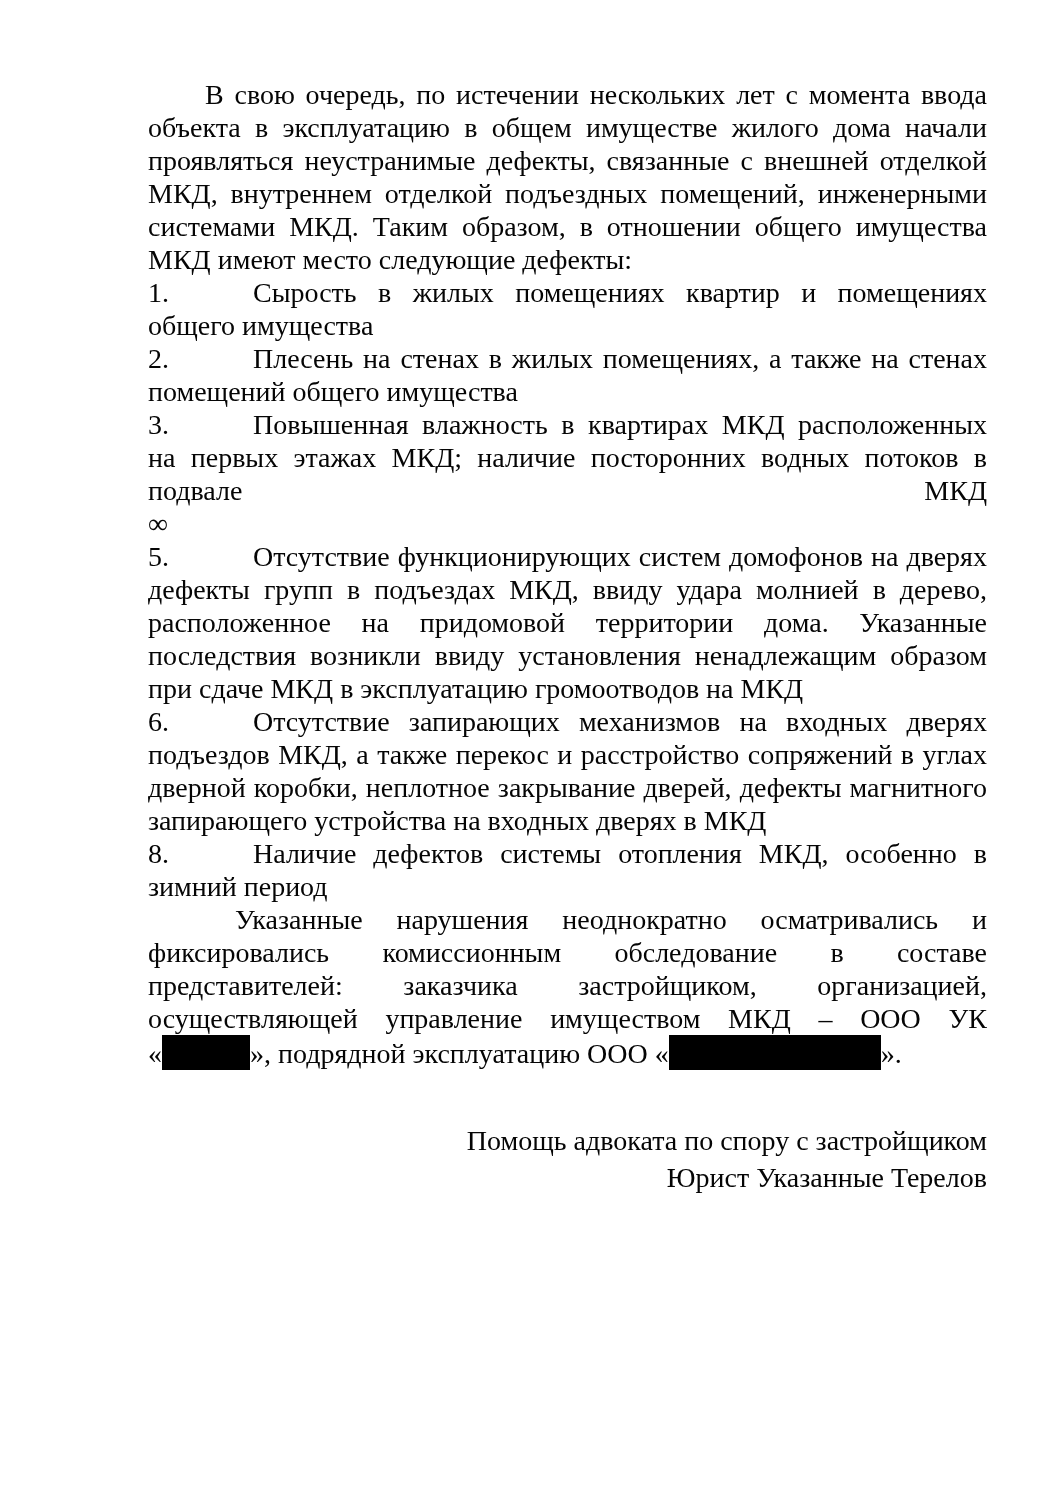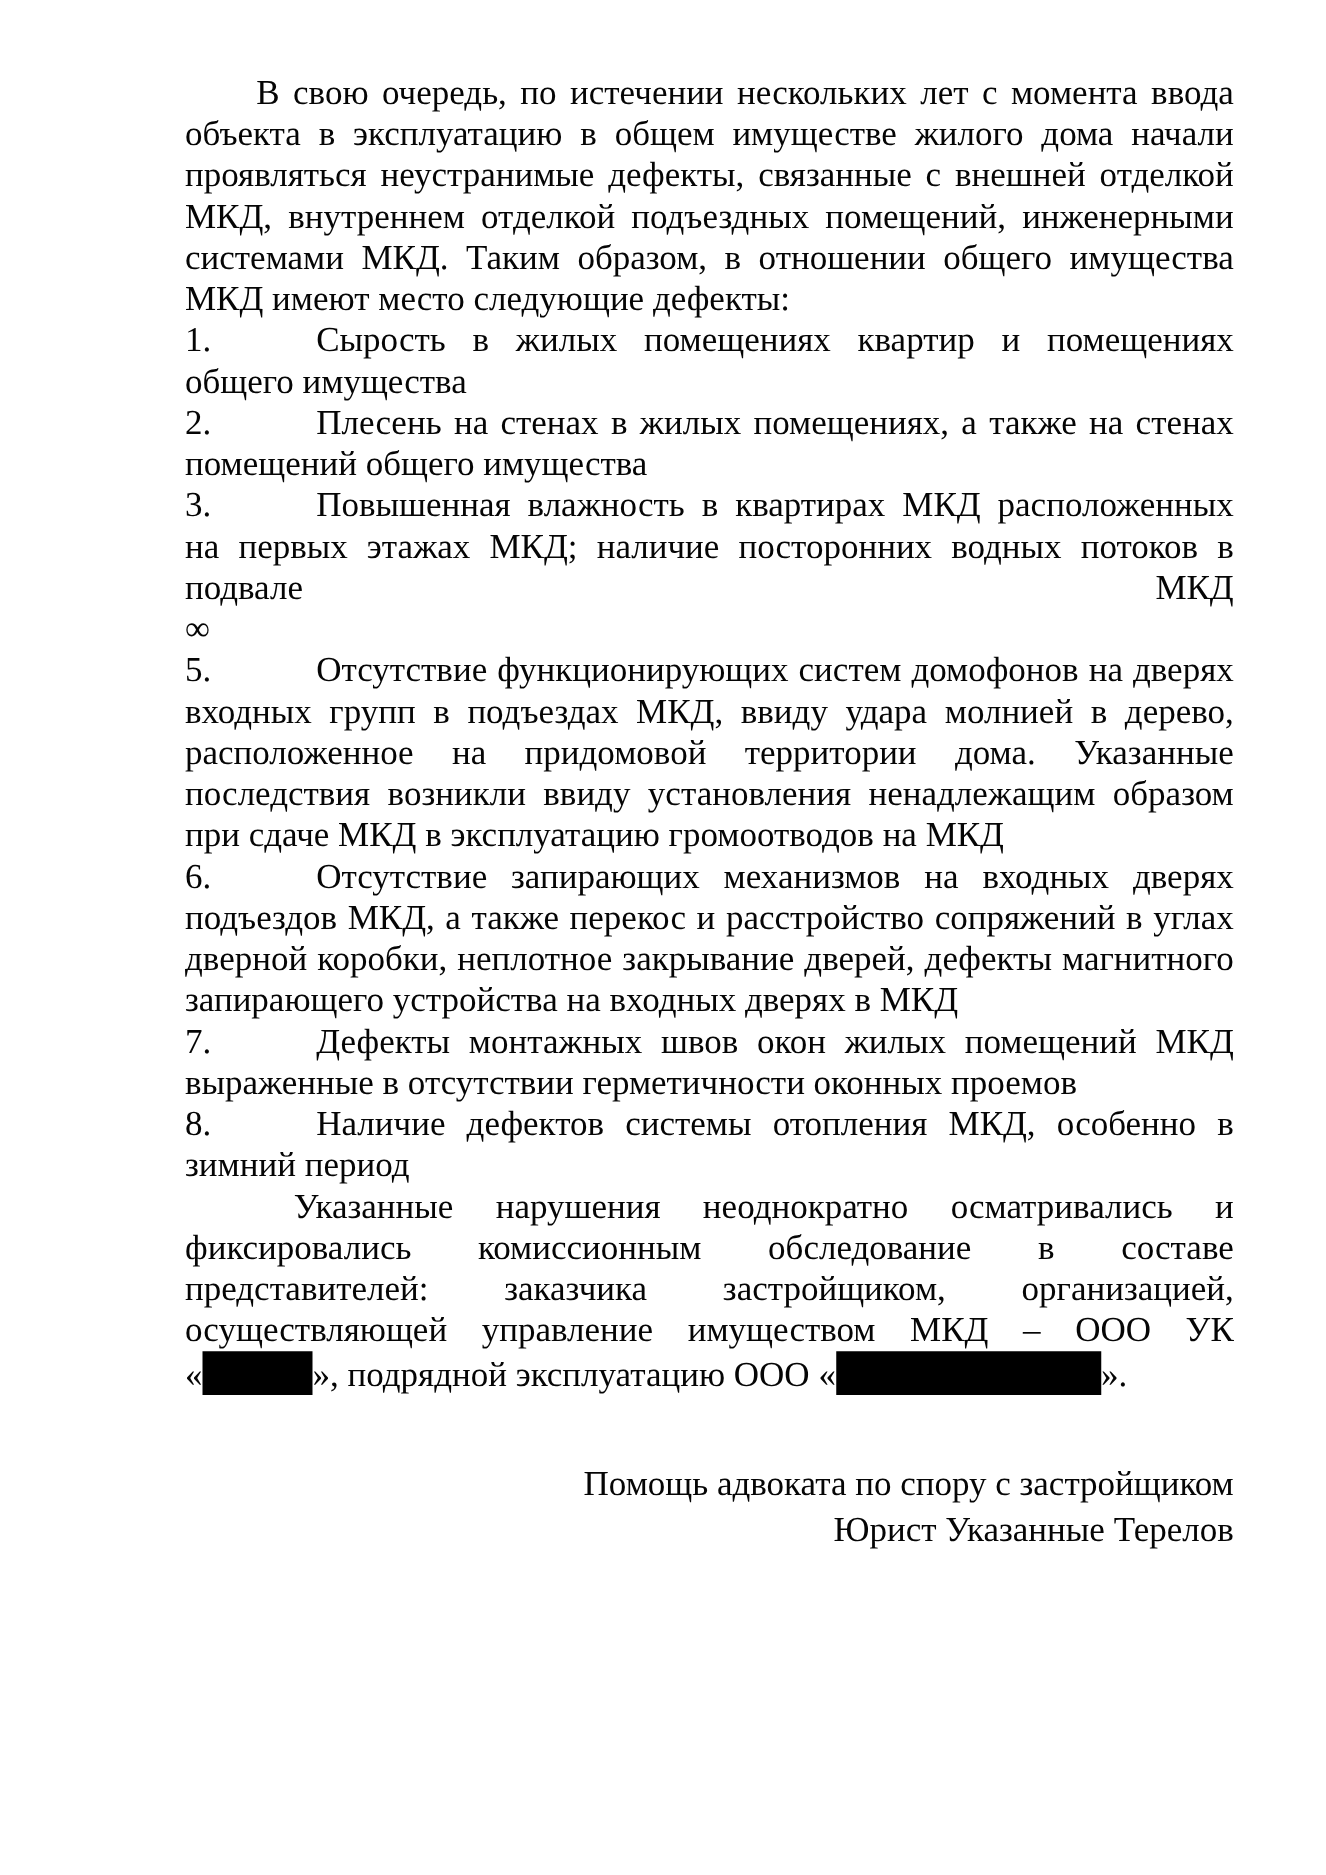--- a/index.html
+++ b/index.html
@@ -8,21 +8,21 @@
     width: 1061px;
     height: 1500px;
     overflow: hidden;
     font-family: "Liberation Serif", "DejaVu Serif", serif;
   }
   .page {
     width: 1061px;
     height: 1500px;
     background: #ffffff;
     color: #050505;
-    padding: 58px 74px 0 148px;
+    padding: 78px 74px 0 148px;
     font-size: 28px;
     line-height: 33px;
     overflow: hidden;
   }
   .para {
     text-align: justify;
   }
   .indent { text-indent: 57px; }
   .closing { text-indent: 87px; }
   .num {
@@ -62,25 +62,24 @@
 
   <p class="para"><span class="num">1.</span><span>Сырость в жилых помещениях квартир и помещениях общего имущества</span></p>
 
   <p class="para"><span class="num">2.</span><span>Плесень на стенах в жилых помещениях, а также на стенах помещений общего имущества</span></p>
 
   <p class="para justify-last"><span class="num">3.</span><span>Повышенная влажность в квартирах МКД расположенных на первых этажах МКД; наличие посторонних водных потоков в подвале МКД</span></p>
 
   <p class="para inf-line"><span>∞</span></p>
 
 
-  <p class="para"><span class="num">5.</span><span>Отсутствие функционирующих систем домофонов на дверях входных групп в подъездах МКД, ввиду удара молнией в дерево, расположенное на придомовой территории дома. Указанные последствия возникли ввиду установления ненадлежащим образом при сдаче МКД в эксплуатацию громоотводов на МКД</span></p>
+  <p class="para"><span class="num">5.</span><span>Отсутствие функционирующих систем домофонов на дверях дефекты групп в подъездах МКД, ввиду удара молнией в дерево, расположенное на придомовой территории дома. Указанные последствия возникли ввиду установления ненадлежащим образом при сдаче МКД в эксплуатацию громоотводов на МКД</span></p>
 
   <p class="para"><span class="num">6.</span><span>Отсутствие запирающих механизмов на входных дверях подъездов МКД, а также перекос и расстройство сопряжений в углах дверной коробки, неплотное закрывание дверей, дефекты магнитного запирающего устройства на входных дверях в МКД</span></p>
 
-  <p class="para"><span class="num">7.</span><span>Дефекты монтажных швов окон жилых помещений МКД выраженные в отсутствии герметичности оконных проемов</span></p>
 
   <p class="para"><span class="num">8.</span><span>Наличие дефектов системы отопления МКД, особенно в зимний период</span></p>
 
   <p class="para closing"><span>Указанные нарушения неоднократно осматривались и фиксировались комиссионным обследование в составе представителей: заказчика застройщиком, организацией, осуществляющей управление имуществом МКД – ООО УК</span>
     <span class="nowrap"><span>«</span><span class="redaction box1"></span><span>»,</span></span>
     <span>подрядной эксплуатацию ООО</span>
     <span class="nowrap"><span>«</span><span class="redaction box2"></span><span>».</span></span></p>
 
   <div class="footer">
     <p>Помощь адвоката по спору с застройщиком</p>

